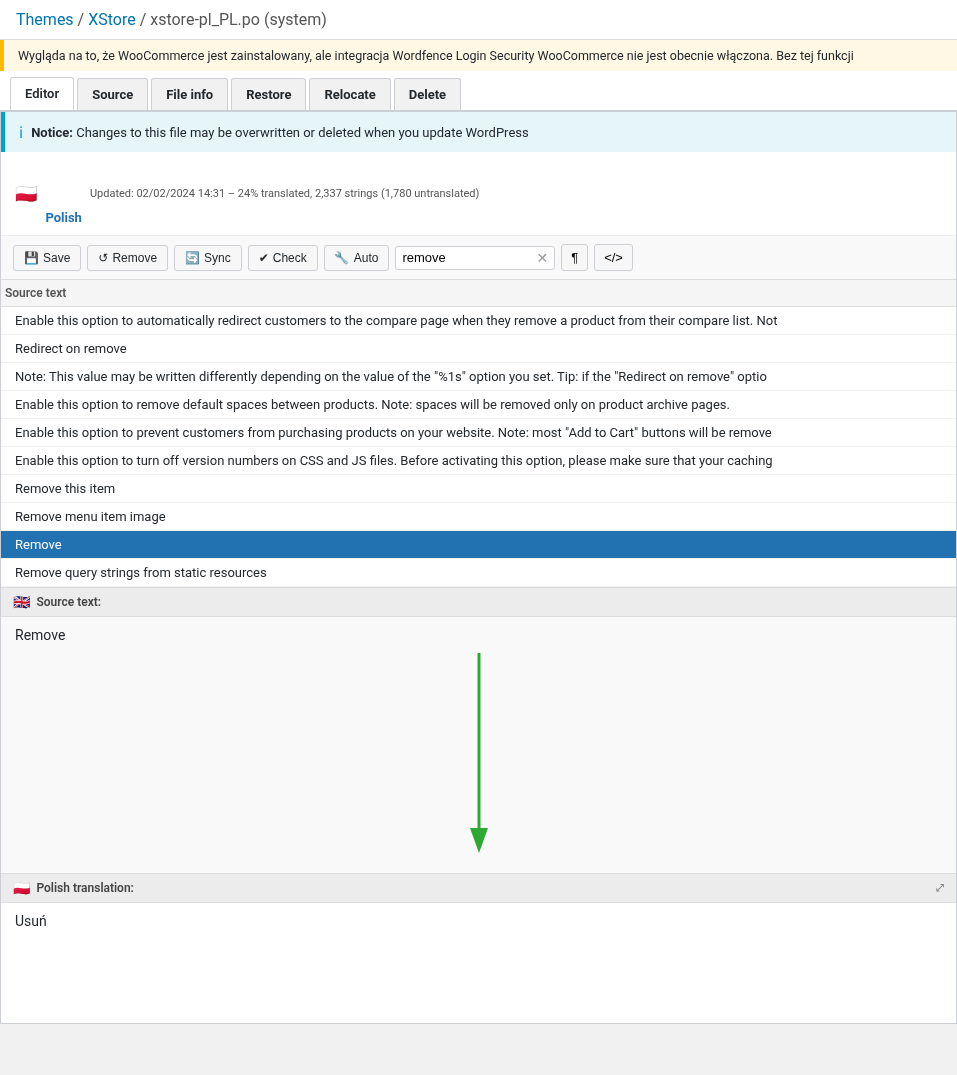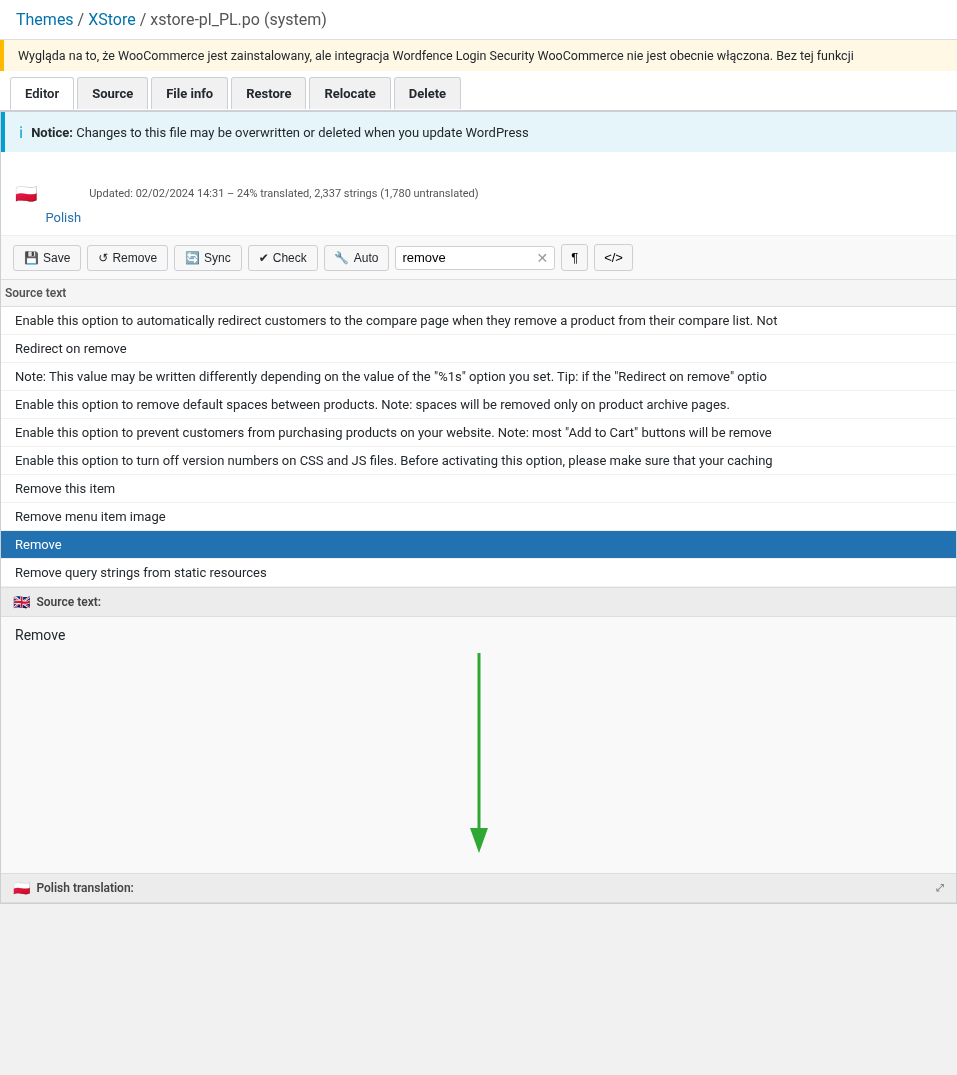--- a/index.html
+++ b/index.html
@@ -4,32 +4,32 @@
   <style>
     * { box-sizing: border-box; margin: 0; padding: 0; }
     body { font-family: -apple-system, BlinkMacSystemFont, "Segoe UI", Roboto, sans-serif; font-size: 13px; background: #f1f1f1; color: #23282d; }
 
     .breadcrumb { padding: 10px 16px; font-size: 16px; background: #fff; border-bottom: 1px solid #ddd; }
     .breadcrumb a { color: #0073aa; text-decoration: none; }
     .breadcrumb span { color: #555; }
 
     .notice-bar { background: #fff8e5; border-left: 4px solid #ffb900; padding: 8px 14px; font-size: 12.5px; color: #23282d; margin: 0; }
 
-    .tabs-bar { background: #fff; border-bottom: 1px solid #ccd0d4; padding: 0 10px; display: flex; align-items: flex-start; }
+    .tabs-bar { background: #fff; border-bottom: 1px solid #ccd0d4; padding: 0 10px; display: flex; align-items: flex-end; }
     .tab { display: inline-block; padding: 8px 14px; font-size: 13px; cursor: pointer; border: 1px solid #ccd0d4; border-bottom: none; margin-right: 3px; margin-top: 6px; background: #f1f1f1; color: #23282d; border-radius: 3px 3px 0 0; text-decoration: none; font-weight: bold; }
     .tab.active { background: #fff; border-bottom: 1px solid #fff; font-weight: 600; }
 
     .content-wrap { background: #fff; border: 1px solid #ccd0d4; margin: 0; }
 
     .info-notice { background: #e5f5fa; border-left: 4px solid #00a0d2; padding: 9px 14px; font-size: 13px; display: flex; align-items: center; gap: 8px; }
     .info-notice .notice-icon { color: #00a0d2; font-size: 16px; }
 
     .lang-bar { padding: 10px 14px; display: flex; align-items: center; gap: 8px; border-bottom: 1px solid #eee; background: #fff; }
     .lang-flag { font-size: 18px; }
-    .lang-name { font-weight: 400; color: #2271b1; margin-top: 48px; }
+    .lang-name { font-weight: 700; color: #2271b1; margin-top: 48px; }
     .lang-meta { color: #555; font-size: 11px; }
 
     .toolbar { padding: 8px 12px; display: flex; align-items: center; gap: 6px; background: #f9f9f9; border-bottom: 1px solid #ddd; }
     .btn { display: inline-flex; align-items: center; gap: 4px; padding: 5px 10px; font-size: 12px; cursor: pointer; border-radius: 3px; border: 1px solid #ccd0d4; background: #f7f7f7; color: #23282d; text-decoration: none; }
 
     .search-box { display: inline-flex; align-items: center; border: 1px solid #ccd0d4; background: #fff; border-radius: 3px; padding: 3px 6px; gap: 4px; }
     .search-box input { border: none; outline: none; font-size: 13px; width: 130px; }
     .search-clear { color: #999; cursor: pointer; font-size: 14px; }
 
     .format-btn { padding: 5px 9px; border: 1px solid #ccd0d4; background: #f7f7f7; cursor: pointer; border-radius: 3px; font-size: 13px; }
@@ -163,15 +163,18 @@
   </div>
 
   <div class="translation-panel">
     <div class="translation-header">
       <div style="display:flex;align-items:center;gap:6px;">
         <span class="panel-flag">🇵🇱</span>
         <span>Polish translation:</span>
       </div>
       <span class="expand-icon">⤢</span>
     </div>
+    <div class="translation-body">
+      <div class="translation-text">Usuń</div>
+    </div>
   </div>
 
 </div>
 
 </body></html>

